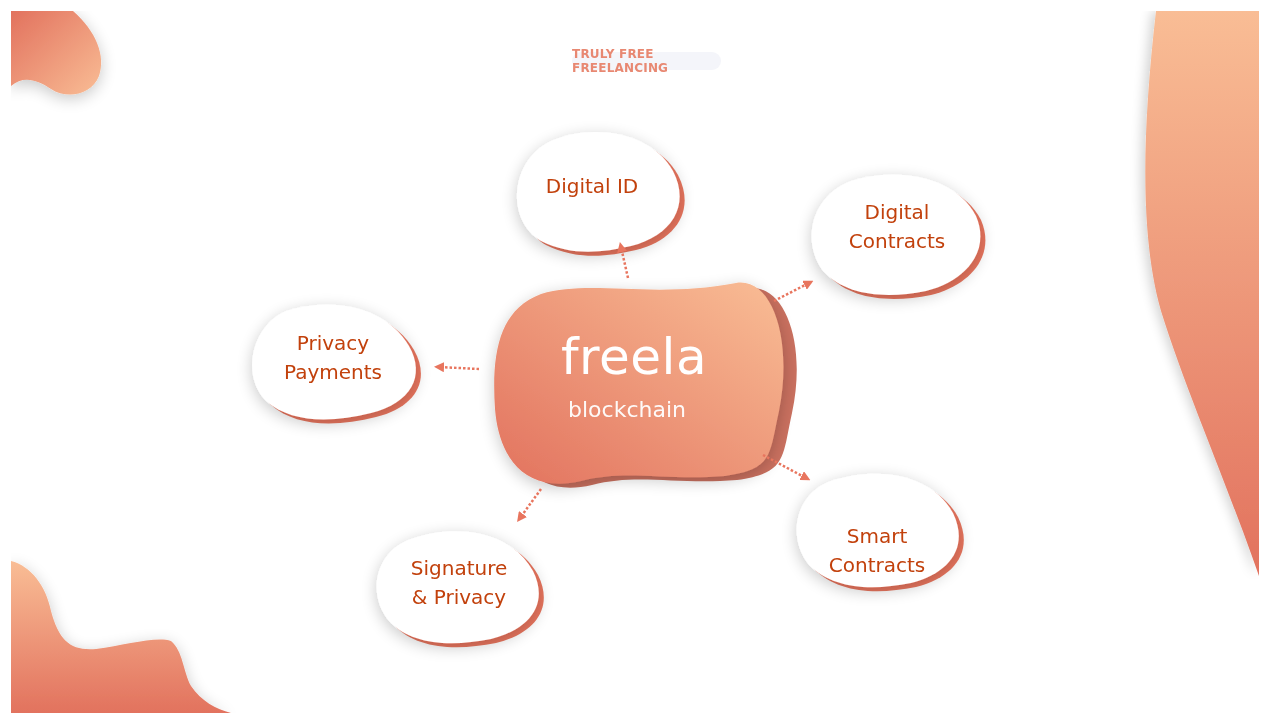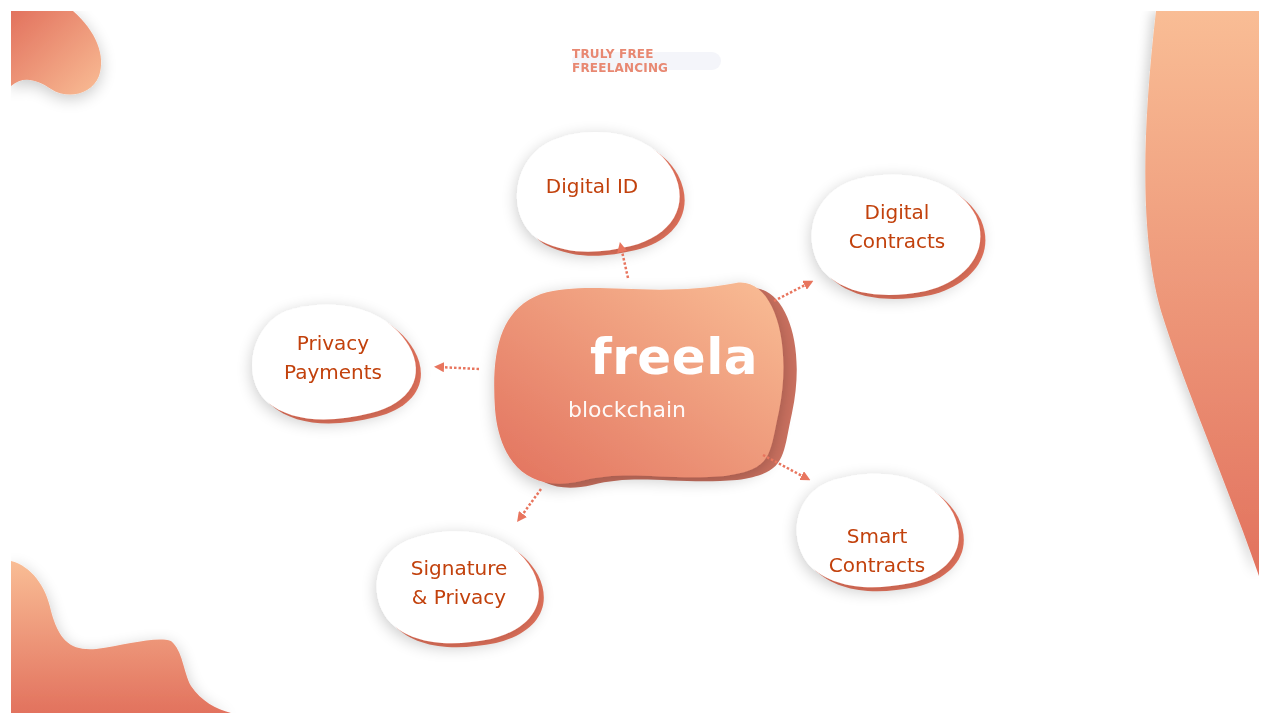--- a/index.html
+++ b/index.html
@@ -1,21 +1,21 @@
 <!DOCTYPE html>
 <html><head>
   <meta charset="utf-8">
   <style>
     html, body { margin: 0; padding: 0; background: #ffffff; }
     body { width: 1269px; height: 721px; position: relative; overflow: hidden; font-family: "DejaVu Sans", "Liberation Sans", sans-serif; }
     .canvas { position: absolute; left: 11px; top: 11px; width: 1248px; height: 702px; background: #ffffff; overflow: hidden; }
     svg.layer { position: absolute; left: 0; top: 0; }
     .pill { position: absolute; left: 561px; top: 41px; width: 149px; height: 18px; border-radius: 10px; background: #f4f5fa; color: #e88872; font-size: 12px; font-weight: bold; letter-spacing: 0.2px; display: flex; align-items: center; justify-content: center; }
     .node-label { position: absolute; color: #c2410c; font-size: 20px; text-align: center; line-height: 29px; transform: translate(-50%, -50%); white-space: nowrap; }
-    .center-title { position: absolute; color: #ffffff; font-size: 50px; transform: translate(-50%, -50%); letter-spacing: 0.5px; font-weight: 700; margin-left: 40px; }
+    .center-title { position: absolute; color: #ffffff; font-size: 50px; transform: translate(-50%, -50%); letter-spacing: 0.5px; font-weight: 400; }
     .center-sub { position: absolute; color: #ffffff; font-size: 22px; transform: translate(-50%, -50%); opacity: 0.95; }
   </style>
 </head>
 <body>
 
 <div class="canvas">
   <svg class="layer" width="1248" height="702" viewBox="0 0 1248 702">
     <defs>
       <linearGradient id="gCenter" x1="0" y1="1" x2="1" y2="0">
         <stop offset="0" stop-color="#e2725e"></stop>

